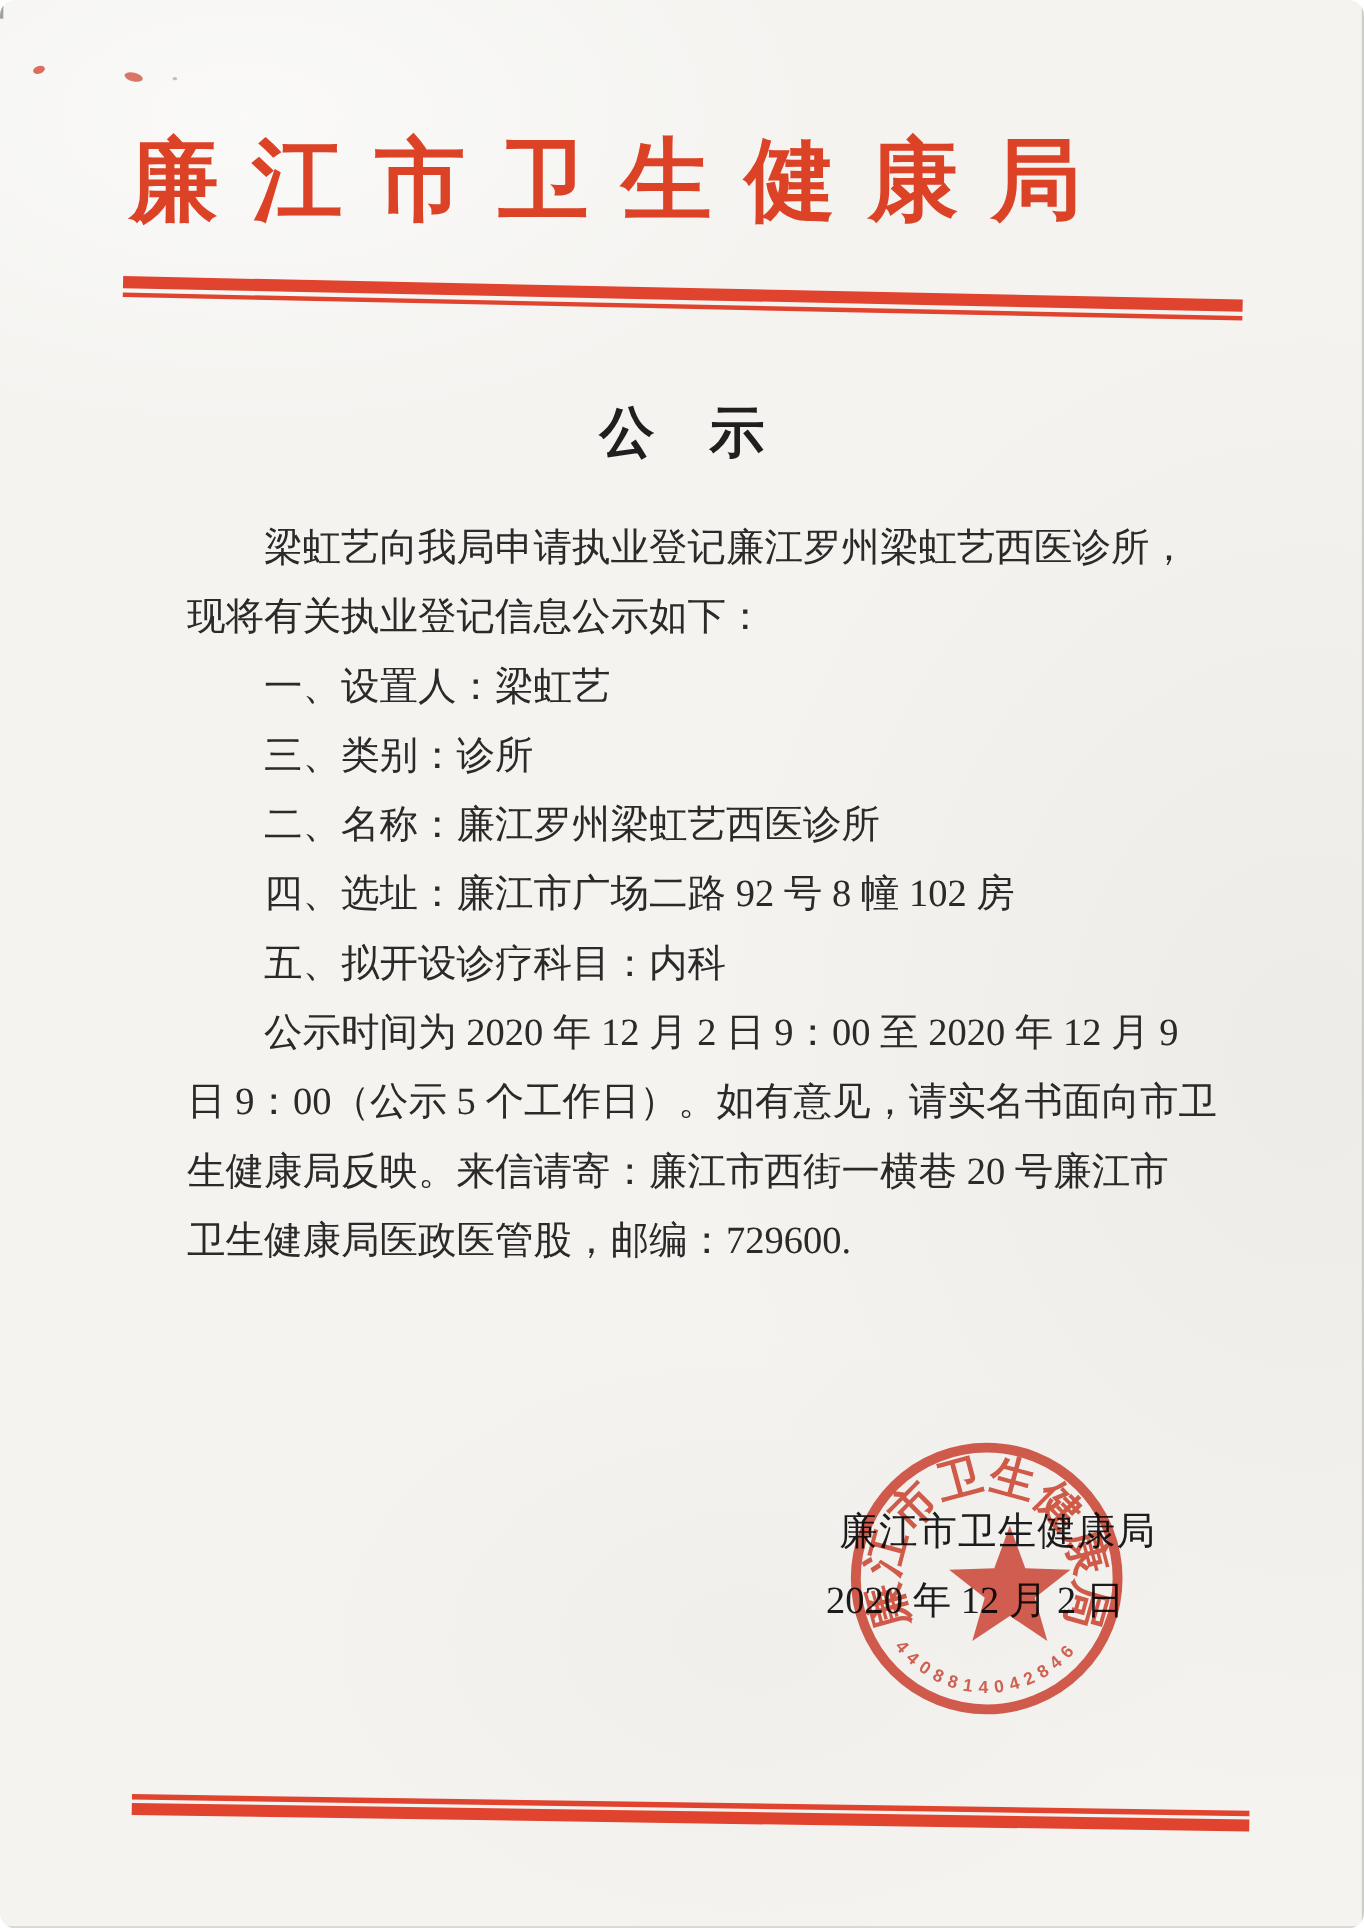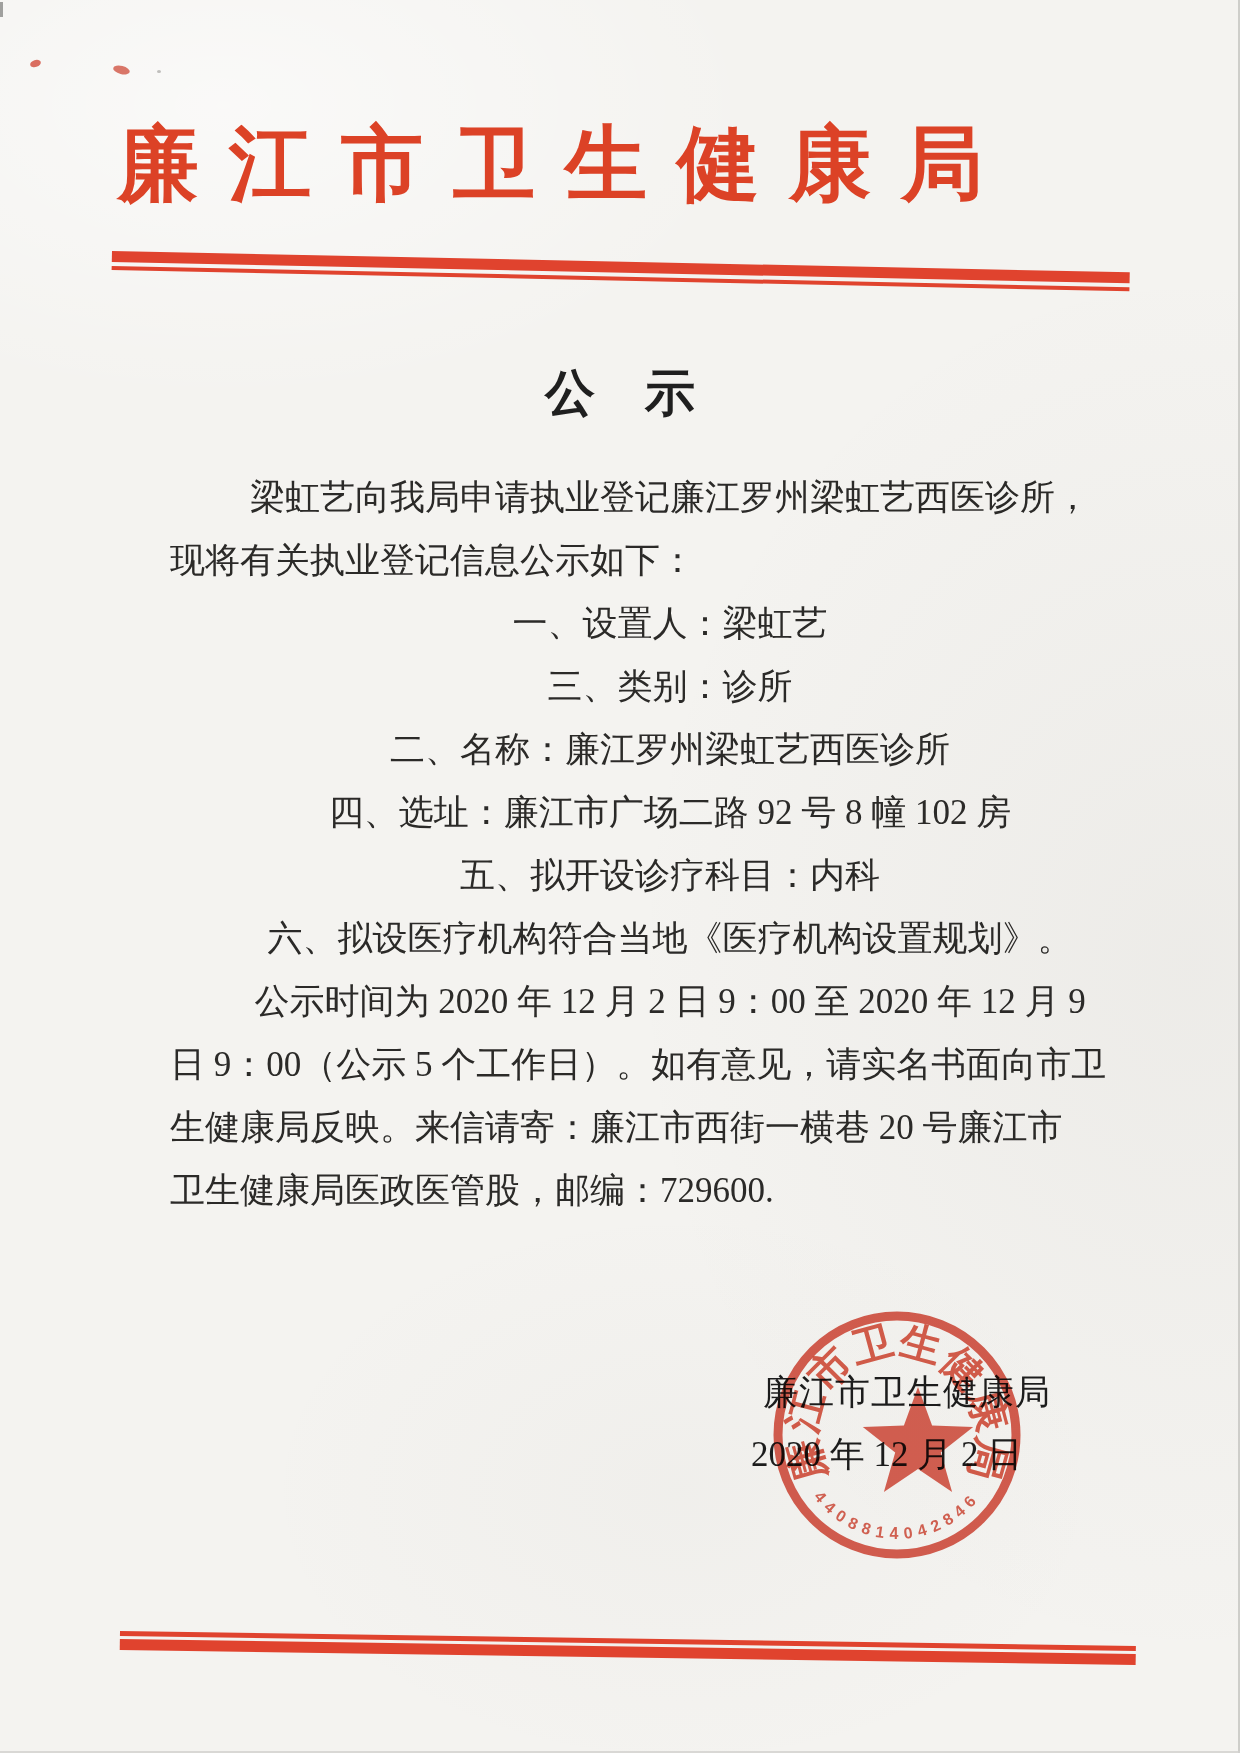--- a/index.html
+++ b/index.html
@@ -6,20 +6,21 @@
   .page{
     position:relative;
     width:1240px;height:1753px;
     overflow:hidden;
     background:
       radial-gradient(ellipse 900px 500px at 18% 6%, rgba(255,255,255,.55), transparent 60%),
       radial-gradient(ellipse 800px 1000px at 96% 55%, rgba(120,115,105,.06), transparent 70%),
       radial-gradient(ellipse 600px 400px at 55% 85%, rgba(140,135,125,.04), transparent 70%),
       #f4f3f0;
     font-family:"Liberation Serif","DejaVu Serif",serif;
+    border-radius:14px;
   }
   .edge-right{position:absolute;right:0;top:0;width:2px;height:100%;background:#c2c1be;opacity:.75;}
   .edge-bottom{position:absolute;left:0;bottom:0;width:100%;height:2px;background:#d2d1ce;opacity:.8;}
 
   
   .speck{position:absolute;border-radius:50%;}
   .speck-a{left:30px;top:60px;width:11px;height:7px;background:#d0402e;opacity:.75;transform:rotate(-18deg);}
   .speck-b{left:113px;top:66px;width:17px;height:8px;background:#cc3f2c;opacity:.7;transform:rotate(14deg);}
   .speck-c{left:157px;top:70px;width:4px;height:3px;background:#9a9894;opacity:.6;}
   .speck-d{left:0;top:2px;width:3px;height:15px;background:#4a4a48;opacity:.5;border-radius:0;}
@@ -43,21 +44,21 @@
 
   .doc-title{
     position:absolute;top:360px;left:0;width:1240px;margin:0;
     text-align:center;font-size:50px;font-weight:bold;color:#1f1f1f;
   }
   .body-block{
     position:absolute;left:170px;top:466px;width:930px;
     font-size:35px;color:#2b2a28;
   }
   .body-block p{margin:0;line-height:63px;white-space:nowrap;}
-  .body-block p.indent{padding-left:70px;text-align:center;}
+  .body-block p.indent{padding-left:70px;}
 
   .sig{position:absolute;color:#1c1c1c;font-size:35px;white-space:nowrap;line-height:48px;}
   .sig-org{left:763px;top:1369px;letter-spacing:1px;}
   .sig-date{left:751px;top:1431px;}
 
   .seal{
     position:absolute;left:769px;top:1309px;width:256px;height:256px;
     mix-blend-mode:multiply;opacity:.94;
   }
   .seal .ring{fill:none;stroke:rgba(211,62,44,.88);stroke-width:9;}
@@ -88,21 +89,20 @@
   <h2 class="doc-title">公　示</h2>
 
   <div class="body-block">
     <p class="indent">梁虹艺向我局申请执业登记廉江罗州梁虹艺西医诊所，</p>
     <p class="flush">现将有关执业登记信息公示如下：</p>
     <p class="indent">一、设置人：梁虹艺</p>
     <p class="indent">三、类别：诊所</p>
     <p class="indent">二、名称：廉江罗州梁虹艺西医诊所</p>
     <p class="indent">四、选址：廉江市广场二路 92 号 8 幢 102 房</p>
     <p class="indent">五、拟开设诊疗科目：内科</p>
-    <p class="indent">六、拟设医疗机构符合当地《医疗机构设置规划》。</p>
     <p class="indent">公示时间为 2020 年 12 月 2 日 9：00 至 2020 年 12 月 9</p>
     <p class="flush">日 9：00（公示 5 个工作日）。如有意见，请实名书面向市卫</p>
     <p class="flush">生健康局反映。来信请寄：廉江市西街一横巷 20 号廉江市</p>
     <p class="flush">卫生健康局医政医管股，邮编：729600.</p>
   </div>
 
   <div class="sig sig-org">廉江市卫生健康局</div>
   <div class="sig sig-date">2020 年 12 月 2 日</div>
 
   <svg class="seal" viewBox="0 0 256 256" aria-hidden="true">

